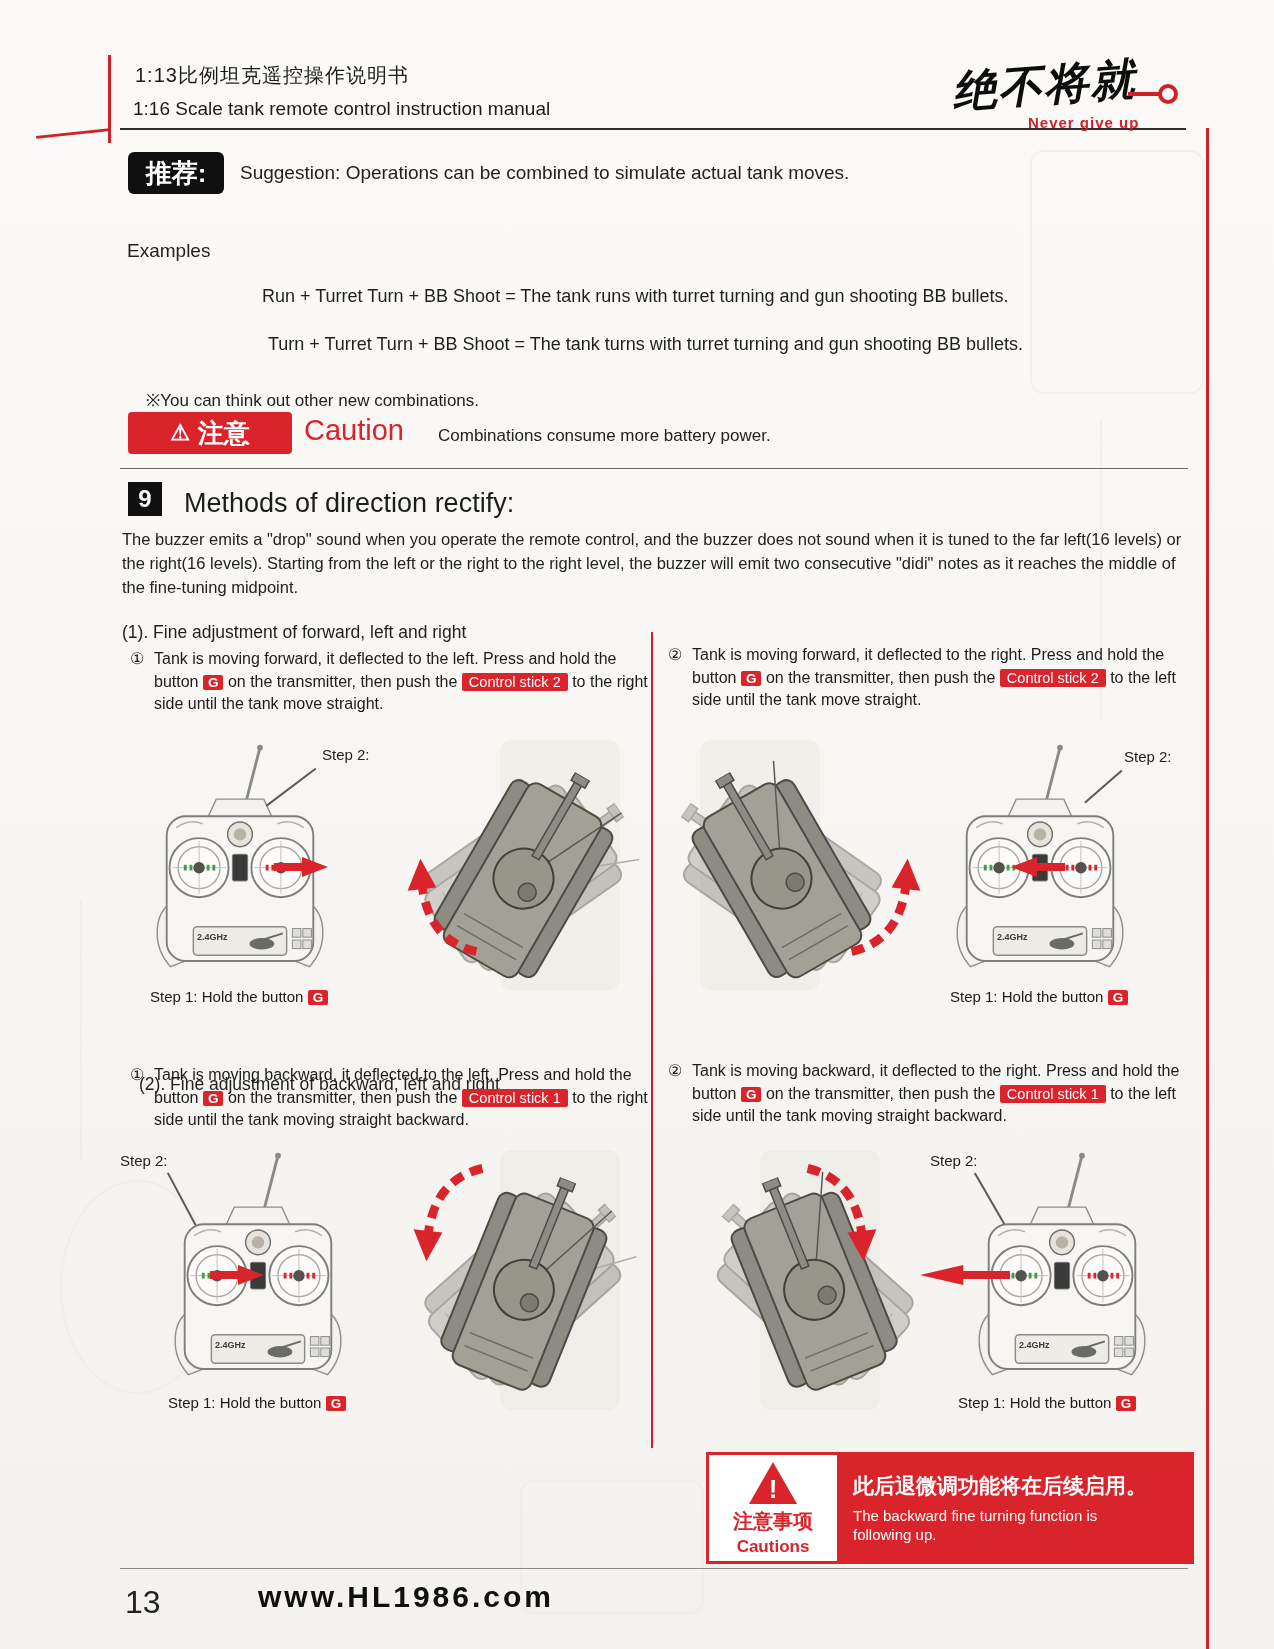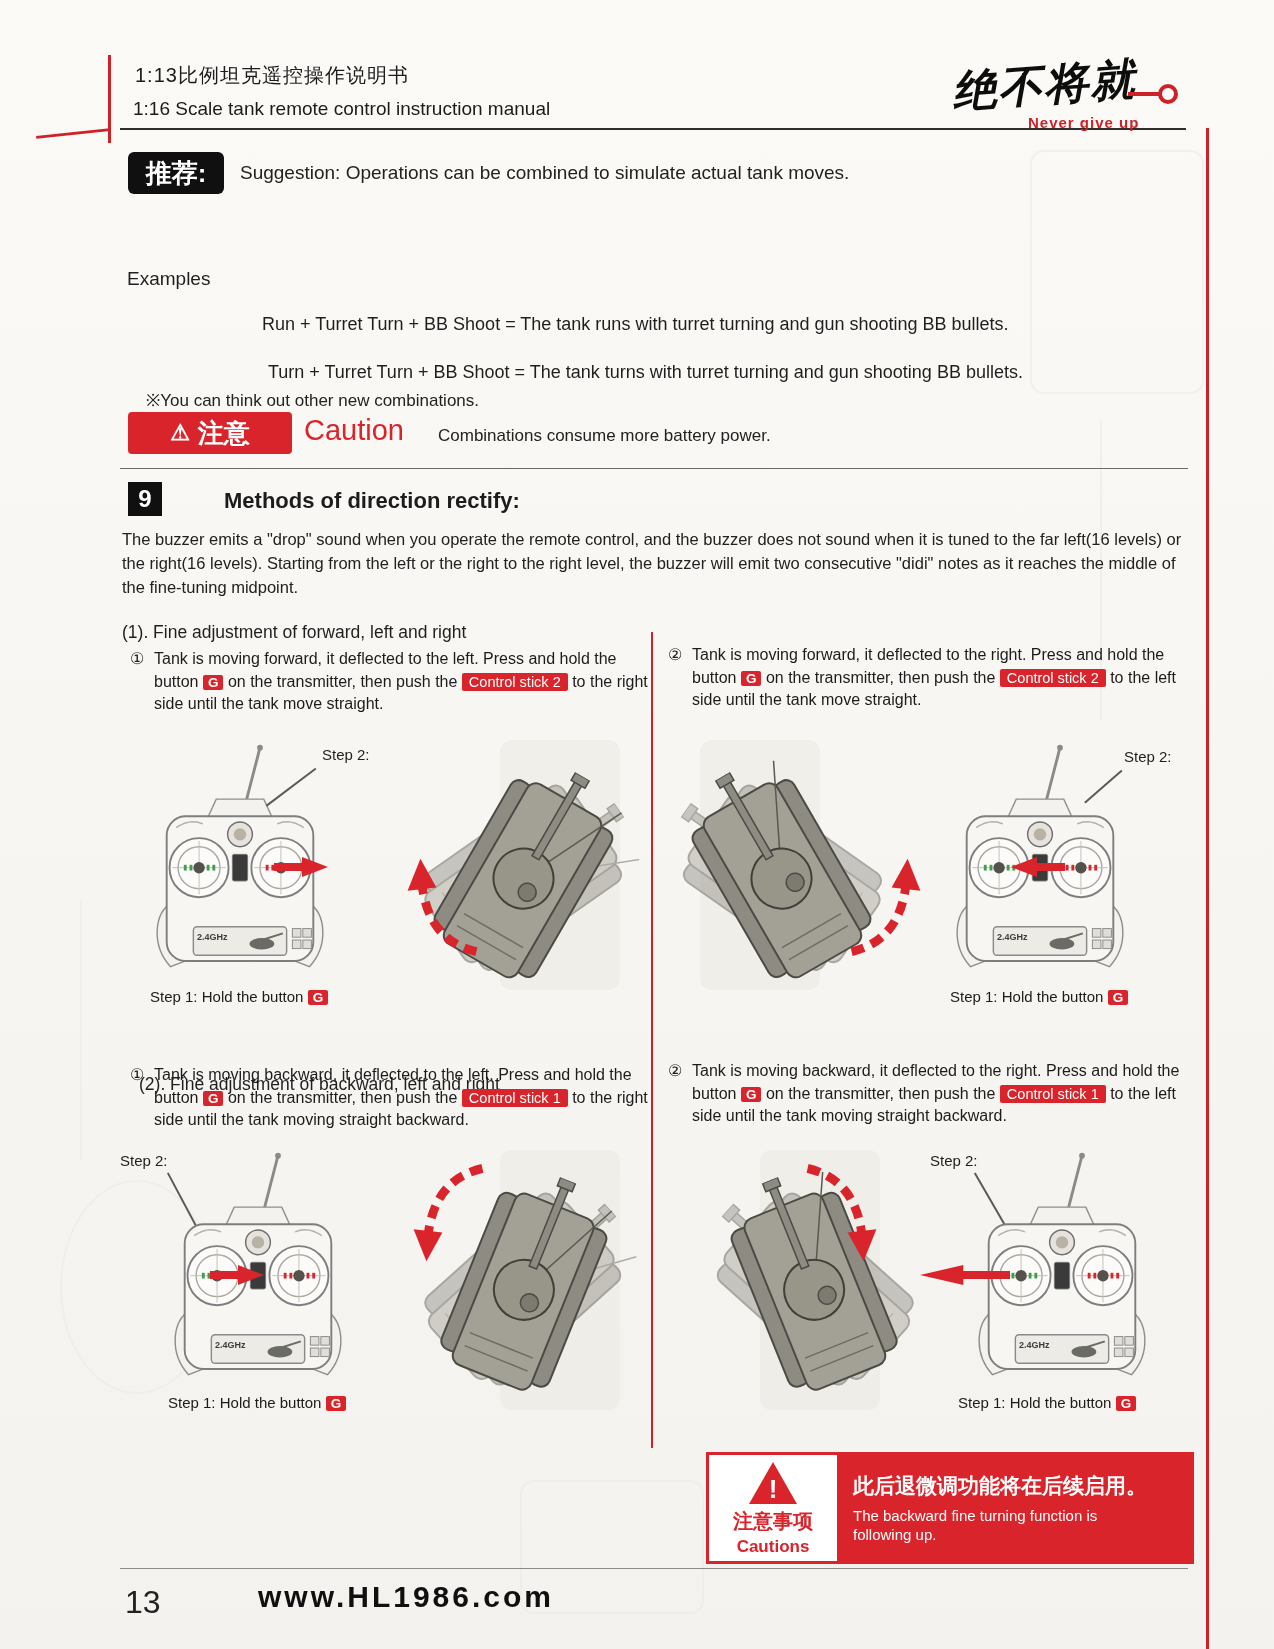--- a/index.html
+++ b/index.html
@@ -17,24 +17,24 @@
   .rule{position:absolute;background:#2e2e2e;height:2px;}
   .red-rule{position:absolute;background:#cf2128;}
   .logo-text{font-size:44px;font-weight:bold;font-style:italic;transform:rotate(-4deg);color:#0d0d0d;letter-spacing:2px;white-space:nowrap;}
   .logo-tag{font-size:15px;font-weight:bold;color:#cf2128;letter-spacing:1px;}
   .logo-ring{position:absolute;width:12px;height:12px;border:4px solid #cf2128;border-radius:50%;background:#fff;}
   
   .black-badge{background:#101010;color:#fff;border-radius:6px;display:flex;align-items:center;justify-content:center;font-weight:bold;font-size:26px;}
   .red-badge{background:#d9242b;color:#fff;border-radius:4px;display:flex;align-items:center;justify-content:center;font-weight:bold;gap:8px;}
   .caution-word{font-size:29px;color:#d9242b;}
   .body-text{font-size:17px;color:#222;}
-  .example{font-size:18px;color:#1f1f1f;margin-top:28px;}
+  .example{font-size:18px;color:#1f1f1f;}
   
   .sec-num{background:#101010;color:#fff;font-weight:bold;font-size:24px;display:flex;align-items:center;justify-content:center;}
-  .sec-title{font-size:22px;font-weight:bold;margin-left:40px;}
+  .sec-title{font-size:27px;font-weight:normal;}
   .para{font-size:16.5px;line-height:1.45;color:#222;}
   .part-head{font-size:17.5px;color:#1f1f1f;}
   .item{position:absolute;font-size:16px;line-height:1.42;padding-left:24px;margin:0;}
   .item .num{position:absolute;left:0;top:0;font-size:16px;}
   .gchip{background:#d9242b;color:#fff;font-size:13.5px;font-weight:bold;padding:0 5px;border-radius:2px;}
   .chip{background:#d9242b;color:#fff;font-size:14.5px;padding:1px 7px;border-radius:2px;white-space:nowrap;}
   
   .step-label{font-size:15px;color:#1f1f1f;white-space:nowrap;}
   .step1-row{position:absolute;font-size:15px;text-align:left;white-space:nowrap;}
   .leader{position:absolute;height:1.5px;background:#5a5a5a;transform-origin:left center;}

